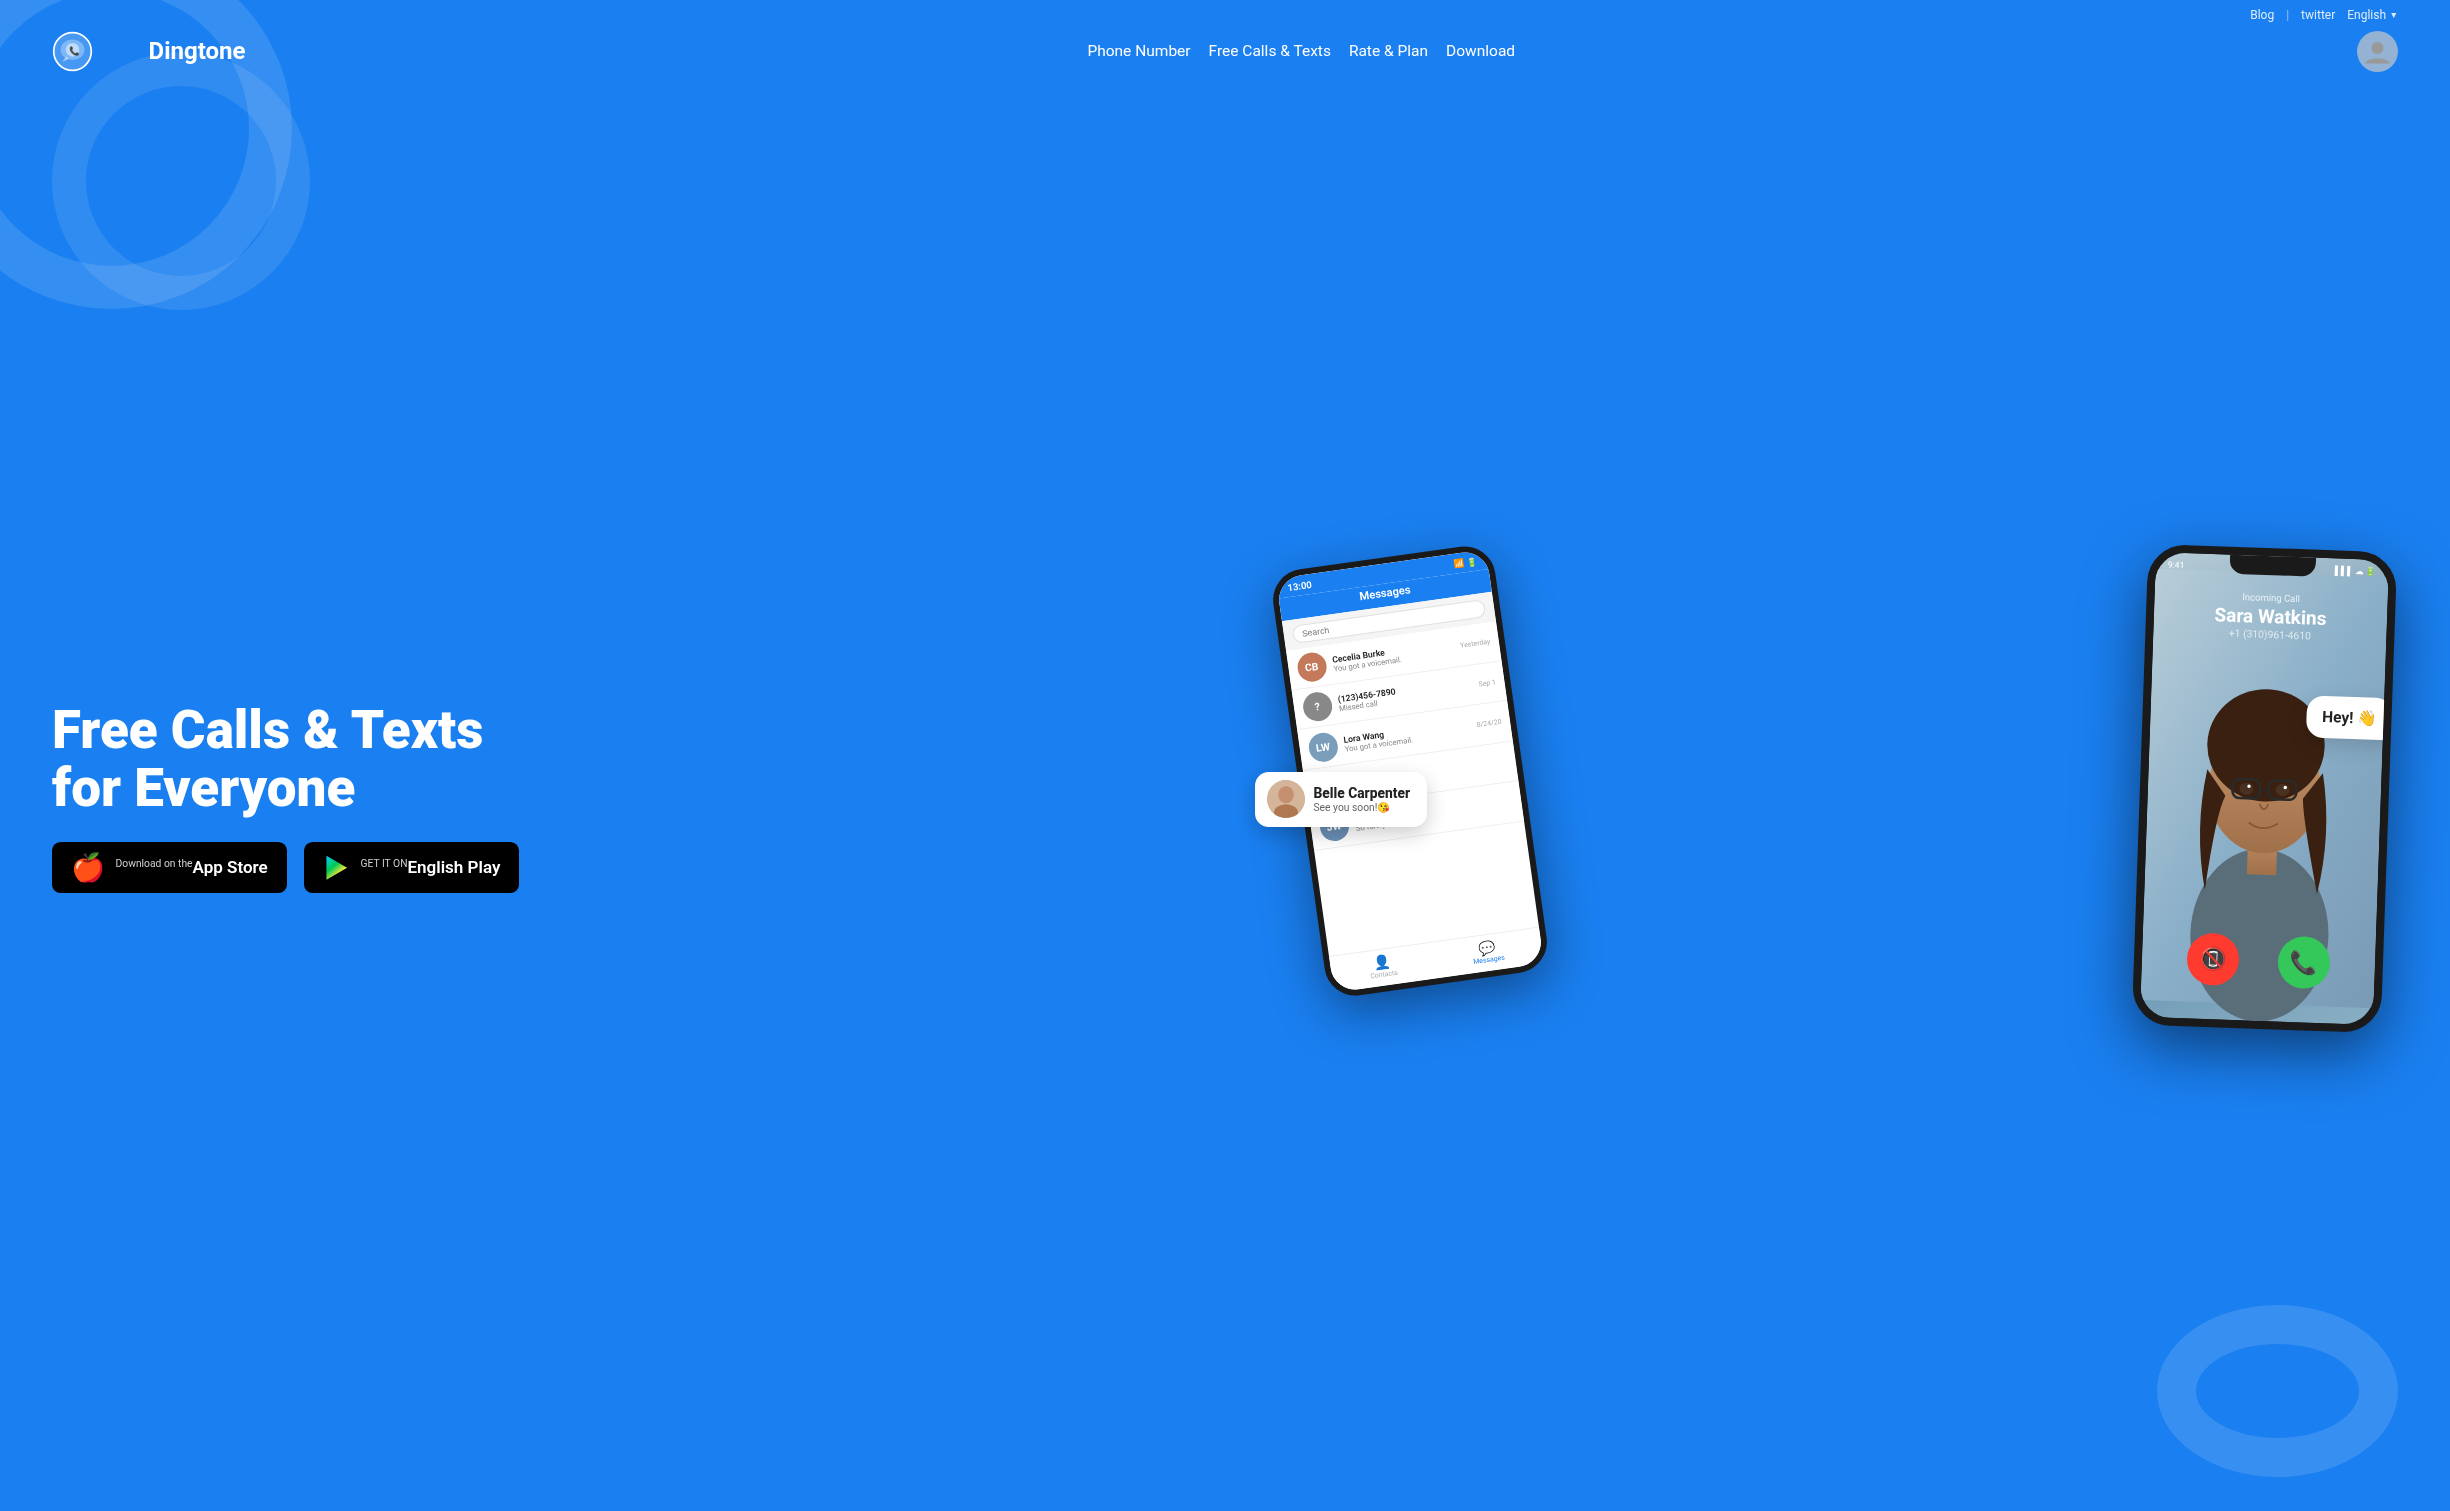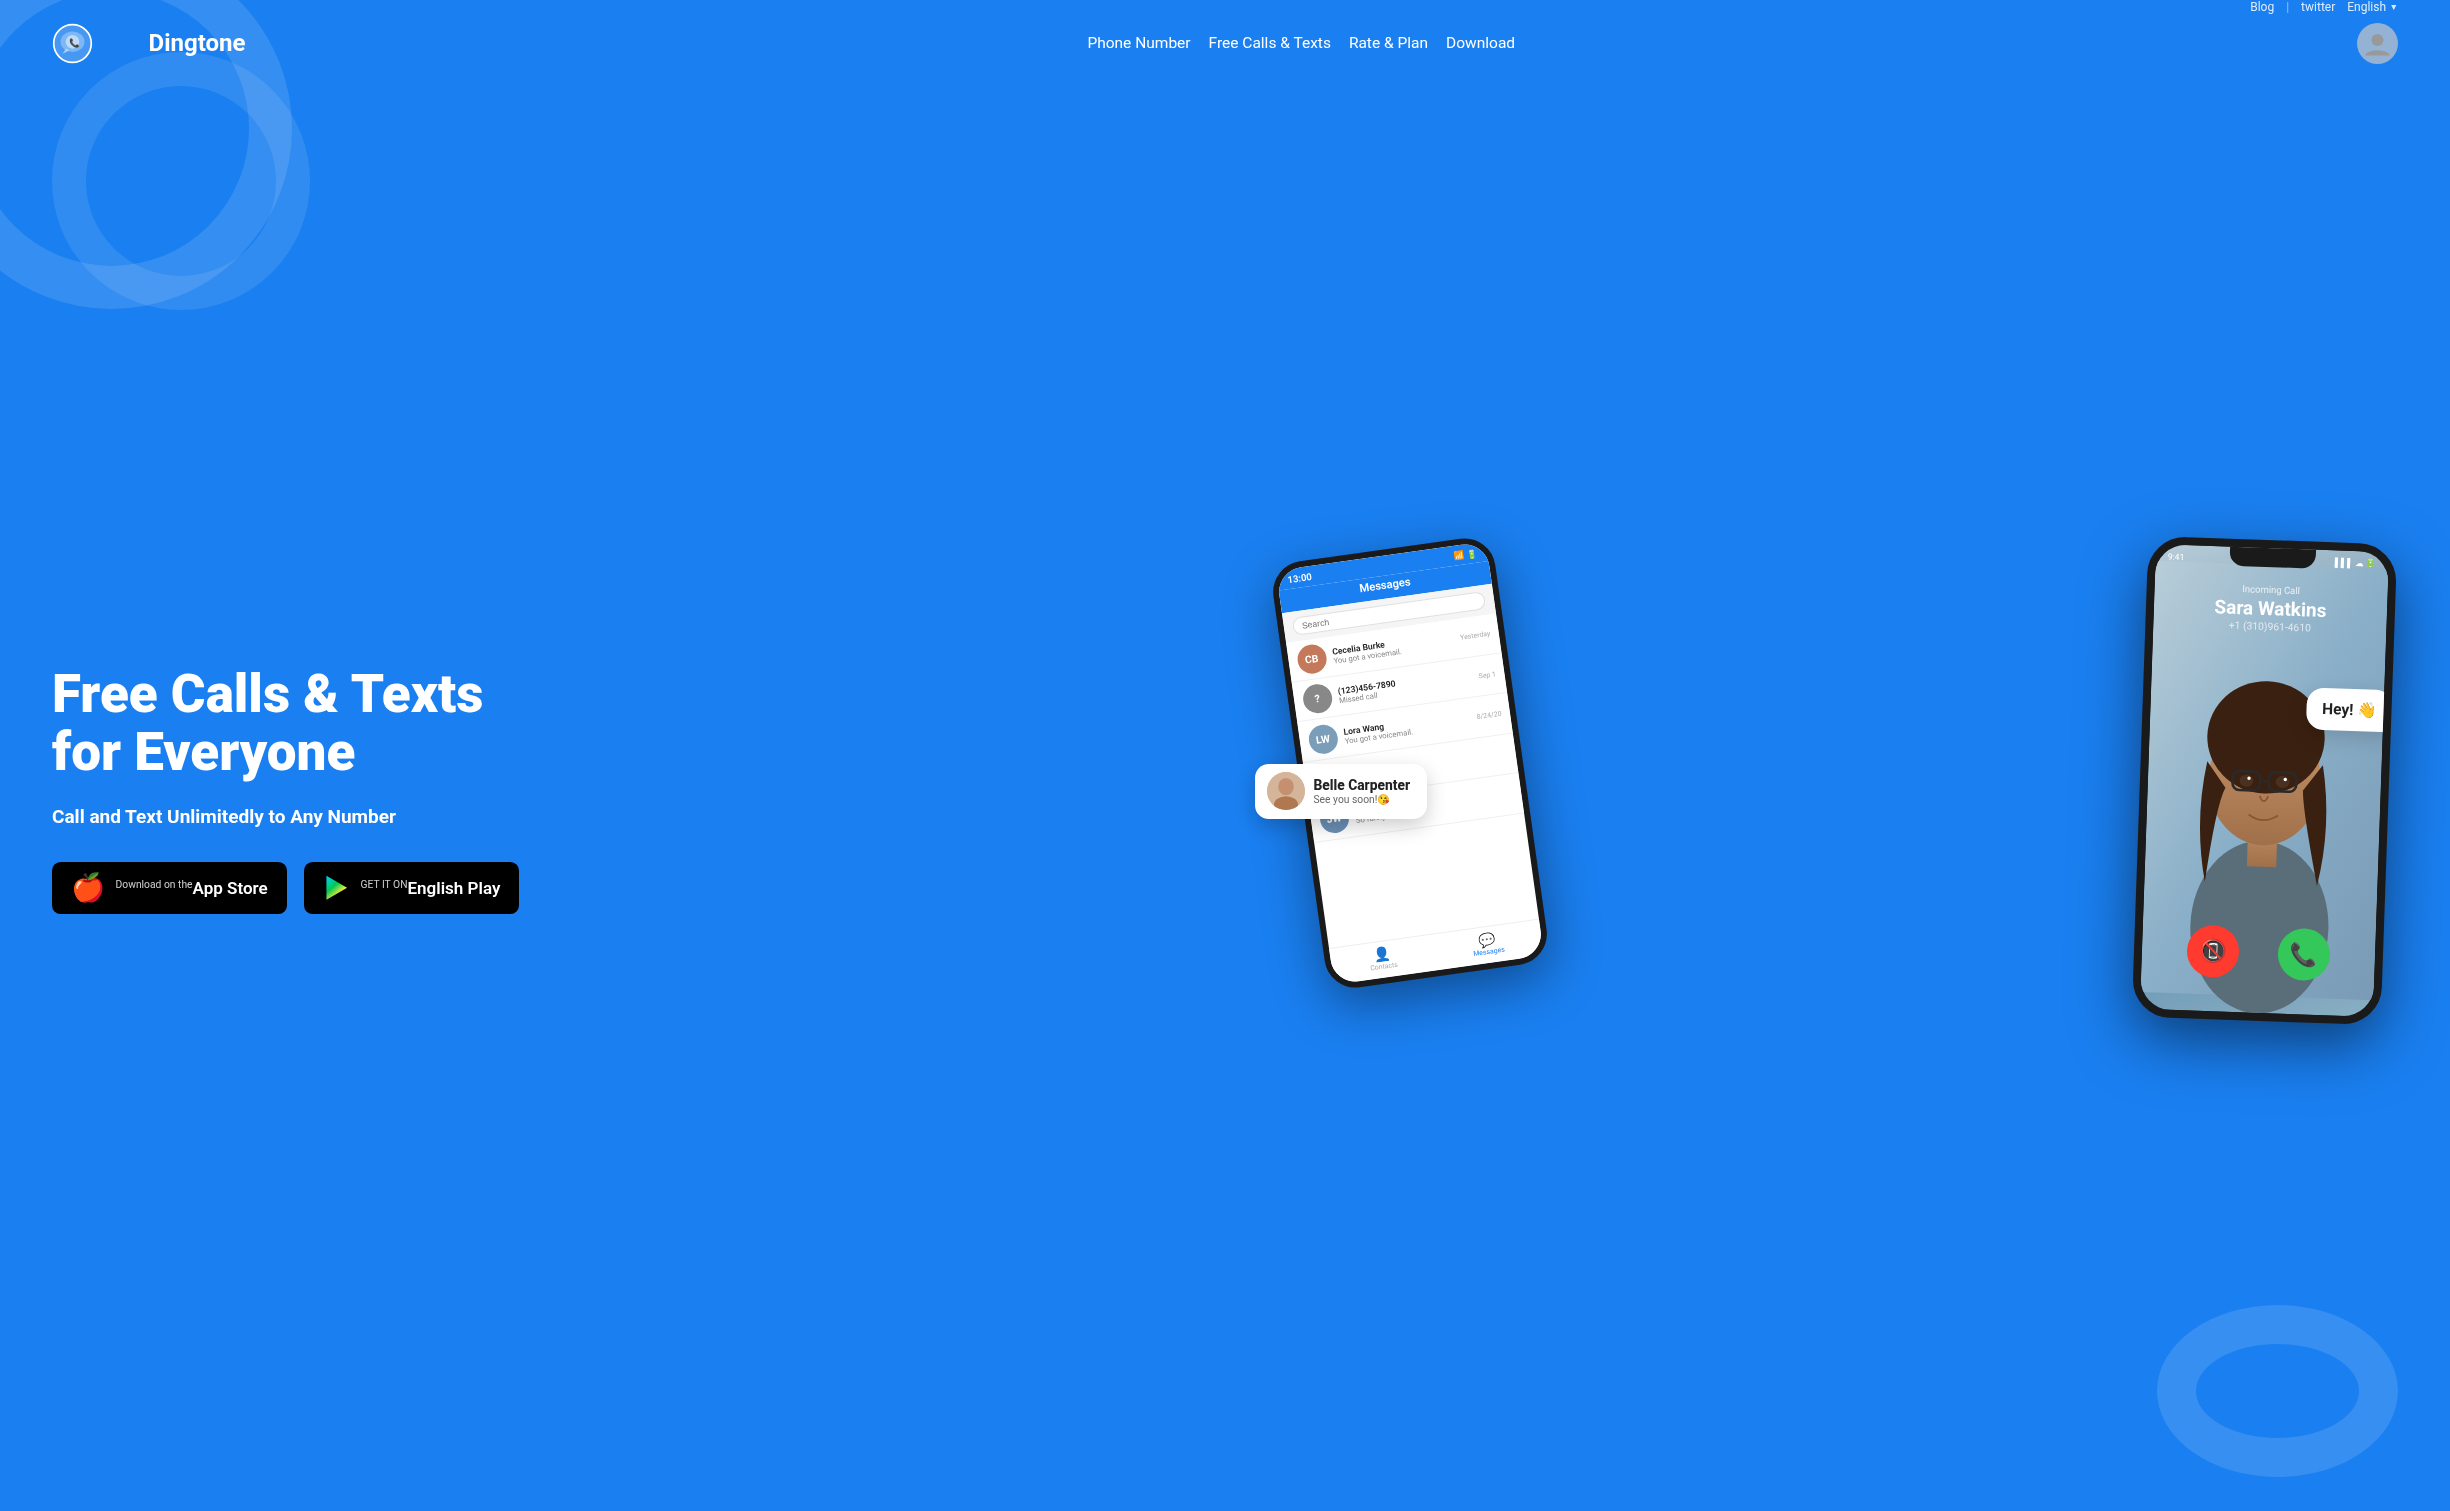--- a/index.html
+++ b/index.html
@@ -42,21 +42,21 @@
       border-radius: 50%;
     }
 
     
     .top-bar {
       position: relative;
       z-index: 10;
       display: flex;
       justify-content: flex-end;
       align-items: center;
-      padding: 0 52px 0 52px;
+      padding: 8px 52px 0 52px;
       gap: 12px;
       font-size: 12px;
       color: rgba(255,255,255,0.85);
     }
     .top-bar a {
       color: rgba(255,255,255,0.85);
       text-decoration: none;
     }
     .top-bar .divider {
       color: rgba(255,255,255,0.5);
@@ -451,21 +451,20 @@
   </div>
 </nav>
 
 <div class="hero">
 
   <div class="hero-left">
     <h1 class="hero-title">
       <span>Free Calls &amp; Texts</span><br>
       <span>for Everyone</span>
     </h1>
-    <p class="hero-subtitle">Call and Text Unlimitedly to Any Number</p>
 
 
     <div class="store-buttons">
 
       <a class="store-btn" href="#">
         <span class="store-btn-icon">🍎</span>
         <div class="store-btn-text">
           <span class="store-btn-sub">Download on the</span>
           <span class="store-btn-main">App Store</span>
         </div>

